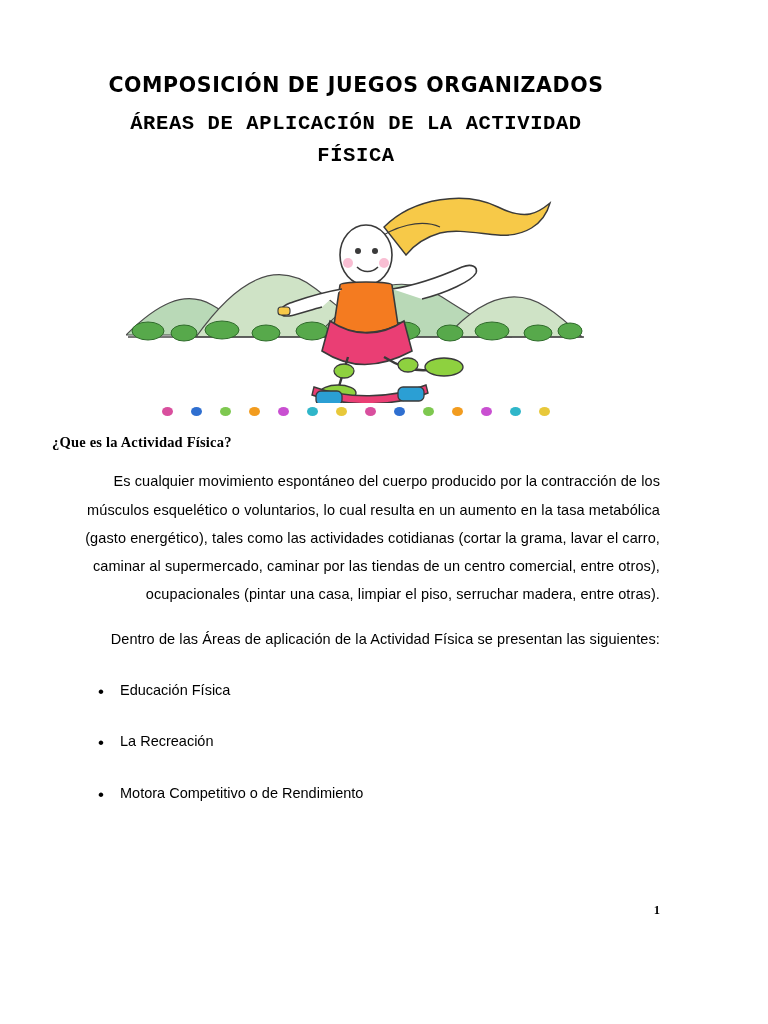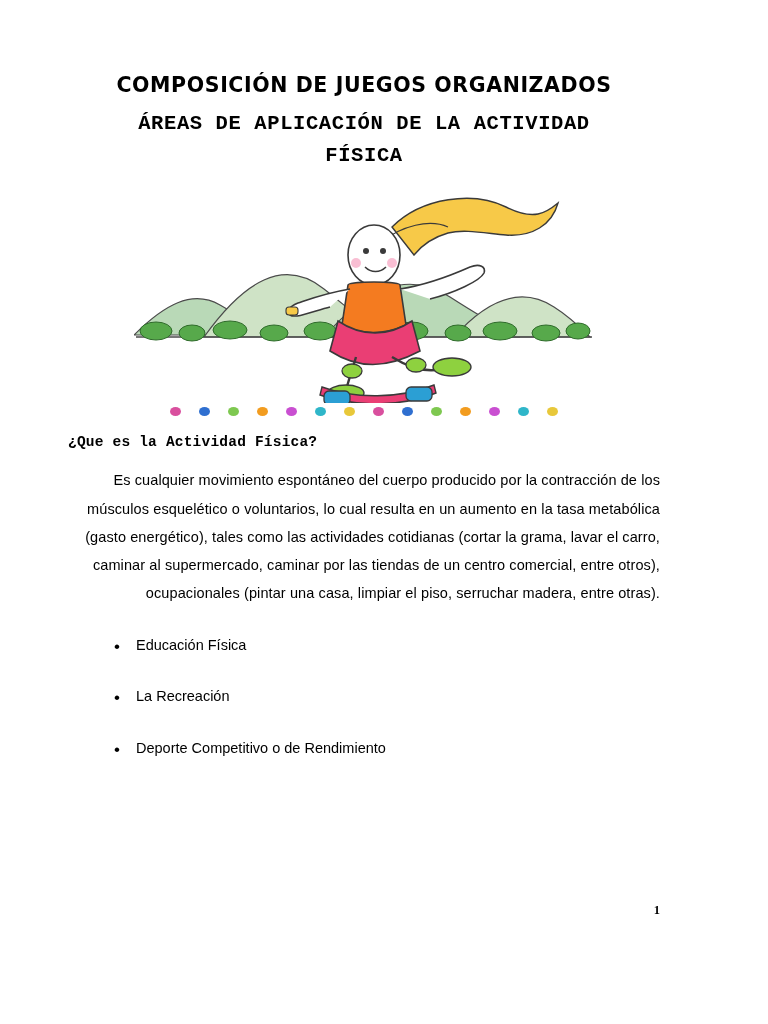--- a/index.html
+++ b/index.html
@@ -12,21 +12,21 @@
     height: 1024px;
     font-family: "Liberation Sans", sans-serif;
     color: #000000;
     position: relative;
     overflow: hidden;
   }
   .page {
     width: 768px;
     height: 1024px;
     box-sizing: border-box;
-    padding: 70px 108px 40px 68px;
+    padding: 70px 108px 40px 52px;
     position: relative;
   }
   .title-block {
     text-align: center;
   }
   .doc-title {
     font-family: "DejaVu Sans", sans-serif;
     font-weight: bold;
     font-size: 20.5px;
     letter-spacing: 0.6px;
@@ -55,21 +55,21 @@
     margin: 2px 0 18px 0;
   }
   .dot {
     width: 11px;
     height: 9px;
     border-radius: 50%;
     margin: 0 9px;
     display: inline-block;
   }
   .section-heading {
-    font-family: Liberation Mono, monospace;
+    font-family: Liberation Serif, serif;
     font-weight: bold;
     font-size: 14.5px;
     letter-spacing: 0.2px;
     margin: 0 0 16px 0;
   }
   p.body-text {
     font-size: 14.5px;
     line-height: 1.95;
     margin: 0 0 16px 0;
     text-align: right;
@@ -188,22 +188,23 @@
     <span class="dot" style="background:#f29c1f"></span>
     <span class="dot" style="background:#c94fd1"></span>
     <span class="dot" style="background:#2fb6c9"></span>
     <span class="dot" style="background:#e8c83a"></span>
   </div>
 
   <h3 class="section-heading">¿Que es la Actividad Física?</h3>
 
   <p class="body-text">Es cualquier movimiento espontáneo del cuerpo producido por la contracción de los músculos esquelético o voluntarios, lo cual resulta en un aumento en la tasa metabólica (gasto energético), tales como las actividades cotidianas (cortar la grama, lavar el carro, caminar al supermercado, caminar por las tiendas de un centro comercial, entre otros), ocupacionales (pintar una casa, limpiar el piso, serruchar madera, entre otras).</p>
 
+  <p class="body-text">Dentro de las Áreas de aplicación de la Actividad Física se presentan las siguientes:</p>
 
   <ul class="bullets">
     <li>Educación Física</li>
     <li>La Recreación</li>
-    <li>Deporte Competitivo o de Rendimiento</li>
+    <li>Motora Competitivo o de Rendimiento</li>
   </ul>
 
   <div class="page-number">1</div>
 
 </div>
 
 </body></html>

